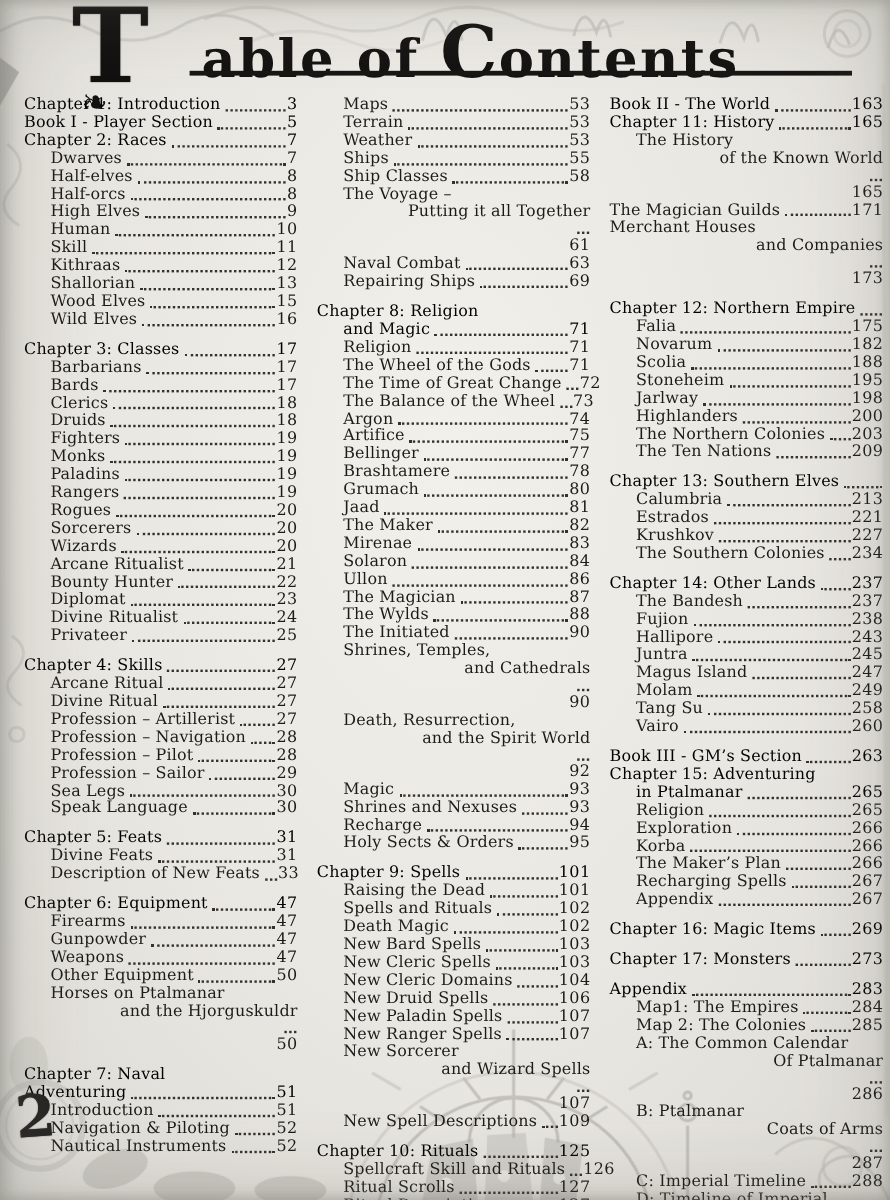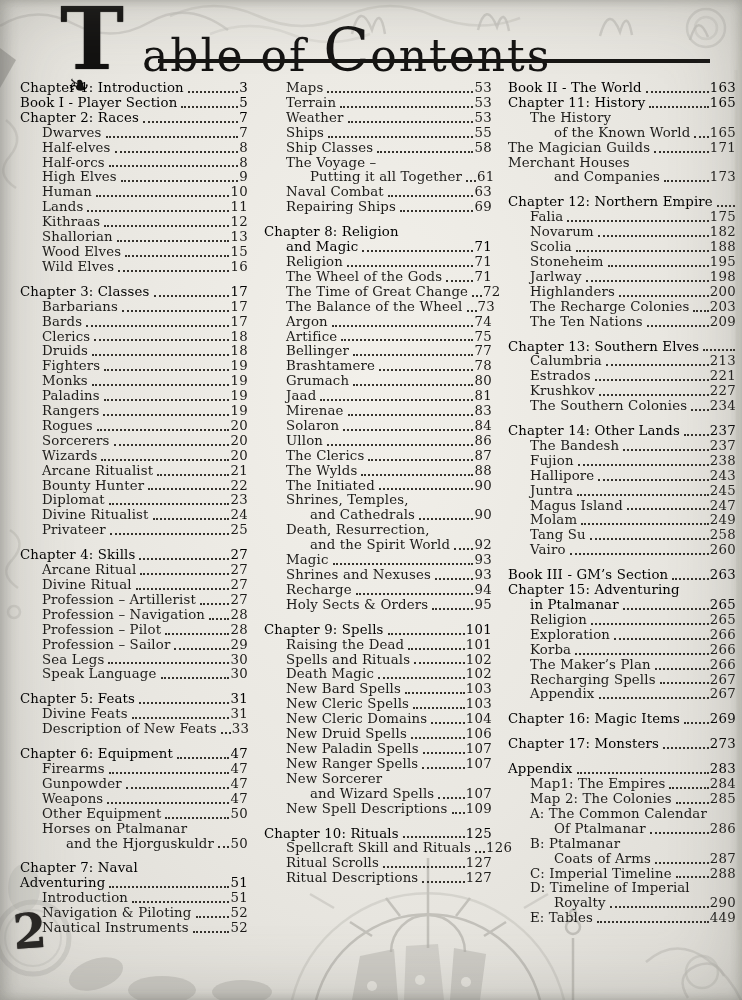--- a/index.html
+++ b/index.html
@@ -15,35 +15,35 @@
   .ornaments{position:absolute;inset:0;z-index:0;}
 
   
   .titlebar{position:absolute;top:0;left:60px;right:0;height:100px;z-index:2;}
   .init-t{
     position:absolute;left:0;top:-4px;font-size:86px;line-height:1;font-weight:700;
     color:#121110;text-shadow:0 0 1px #121110;
   }
   .t-flourish{position:absolute;left:8px;top:70px;font-size:26px;color:#121110;transform:scaleY(1.2);letter-spacing:-4px;}
   .title-rest{
-    position:absolute;left:82px;top:16px;font-size:44px;line-height:68px;
-    color:#141312;letter-spacing:2px;font-weight:400;white-space:nowrap;
+    position:absolute;left:108px;top:16px;font-size:44px;line-height:56px;
+    color:#141312;letter-spacing:2px;font-weight:700;white-space:nowrap;
   }
   .init-c{font-size:60px;letter-spacing:1px;}
   .title-rule{position:absolute;left:98px;top:59px;width:552px;height:4px;background:#171614;}
 
   
   .columns{position:absolute;top:81px;left:20px;display:flex;z-index:2;}
   .col{width:228px;}
   .col + .col{margin-left:16px;text-align:center;}
   .row{display:flex;align-items:flex-end;font-size:13.3px;line-height:14.9px;}
   .row .t{white-space:nowrap;letter-spacing:.15px;}
   .row.b{font-weight:400;color:#000;}
   .row.i1{padding-left:22px;}
-  .row.i2{padding-left:46px;}
+  .row.i2{padding-left:46px;flex-direction:column;}
   .dots{flex:1 1 8px;min-width:10px;border-bottom:2px dotted #35322d;margin:0 1px 3px 4px;}
   .row .p{white-space:nowrap;letter-spacing:.3px;}
   .gap{height:10px;}
 
   
   .pagenum{
     position:absolute;left:13px;top:907px;z-index:3;
     font-size:48px;font-weight:700;color:#262422;line-height:1;
     text-shadow:0 0 1px #262422;transform:rotate(-4deg);
   }
@@ -149,21 +149,21 @@
           <span class="t">High Elves</span>
           <span class="dots"></span>
           <span class="p">9</span>
         </div>
         <div class="row i1">
           <span class="t">Human</span>
           <span class="dots"></span>
           <span class="p">10</span>
         </div>
         <div class="row i1">
-          <span class="t">Lands</span>
+          <span class="t">Skill</span>
           <span class="dots"></span>
           <span class="p">11</span>
         </div>
         <div class="row i1">
           <span class="t">Kithraas</span>
           <span class="dots"></span>
           <span class="p">12</span>
         </div>
         <div class="row i1">
           <span class="t">Shallorian</span>
@@ -484,36 +484,41 @@
           <span class="t">Grumach</span>
           <span class="dots"></span>
           <span class="p">80</span>
         </div>
         <div class="row i1">
           <span class="t">Jaad</span>
           <span class="dots"></span>
           <span class="p">81</span>
         </div>
         <div class="row i1">
+          <span class="t">The Maker</span>
+          <span class="dots"></span>
+          <span class="p">82</span>
+        </div>
+        <div class="row i1">
           <span class="t">Mirenae</span>
           <span class="dots"></span>
           <span class="p">83</span>
         </div>
         <div class="row i1">
           <span class="t">Solaron</span>
           <span class="dots"></span>
           <span class="p">84</span>
         </div>
         <div class="row i1">
           <span class="t">Ullon</span>
           <span class="dots"></span>
           <span class="p">86</span>
         </div>
         <div class="row i1">
-          <span class="t">The Clerics</span>
+          <span class="t">The Magician</span>
           <span class="dots"></span>
           <span class="p">87</span>
         </div>
         <div class="row i1">
           <span class="t">The Wylds</span>
           <span class="dots"></span>
           <span class="p">88</span>
         </div>
         <div class="row i1">
           <span class="t">The Initiated</span>
@@ -703,21 +708,21 @@
           <span class="t">Jarlway</span>
           <span class="dots"></span>
           <span class="p">198</span>
         </div>
         <div class="row i1">
           <span class="t">Highlanders</span>
           <span class="dots"></span>
           <span class="p">200</span>
         </div>
         <div class="row i1">
-          <span class="t">The Recharge Colonies</span>
+          <span class="t">The Northern Colonies</span>
           <span class="dots"></span>
           <span class="p">203</span>
         </div>
         <div class="row i1">
           <span class="t">The Ten Nations</span>
           <span class="dots"></span>
           <span class="p">209</span>
         </div>
         <div class="gap"></div>
         <div class="row i0 b">

